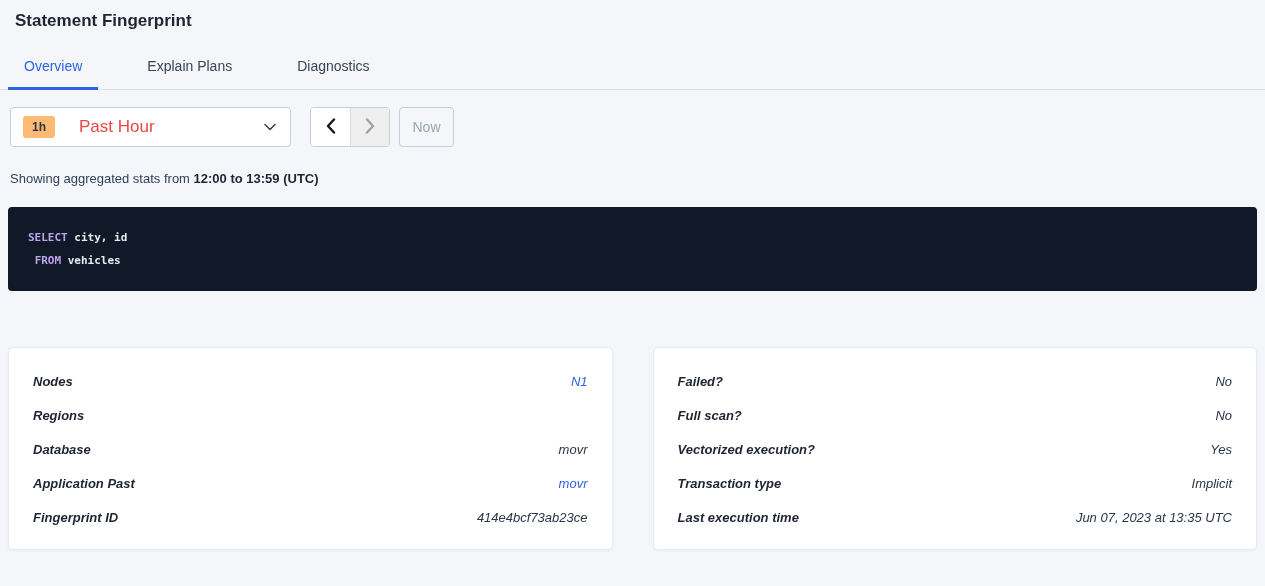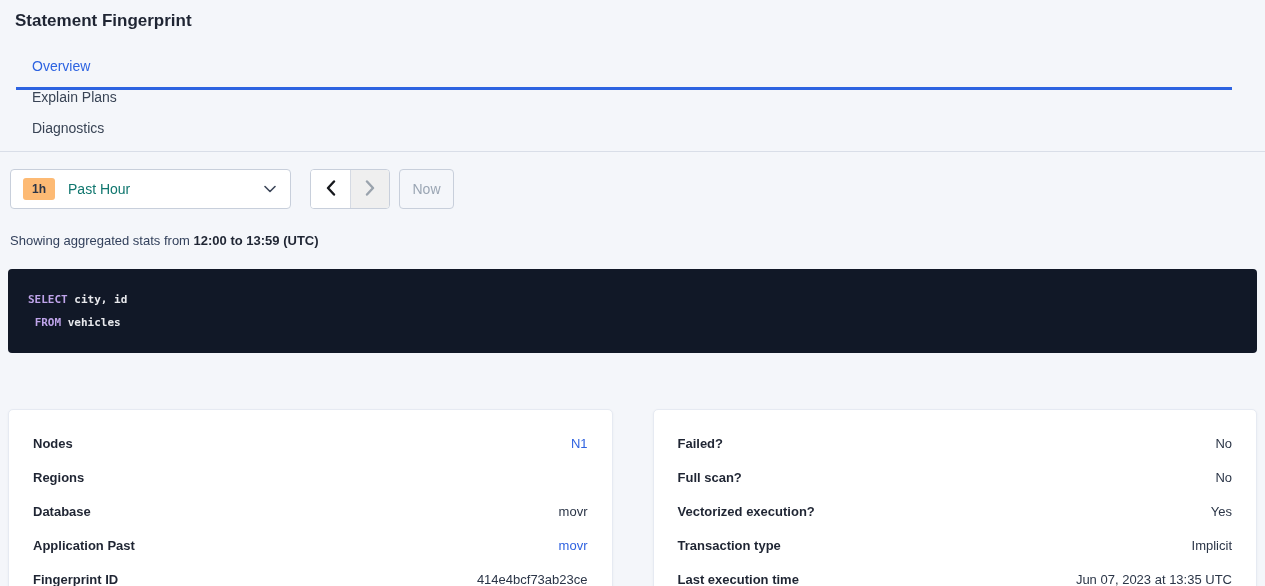--- a/index.html
+++ b/index.html
@@ -28,22 +28,21 @@
     padding:11px 0 0 15px;
     font-size:17px;font-weight:bold;color:#1f2533;
     line-height:20px;
   }
 
   .tab-bar{
     margin-top:27px;
     border-bottom:1px solid #d9deе8;
     border-bottom:1px solid #d9dee8;
     display:flex;
-    padding-left:16px;
-    flex-direction:column;
+    padding-left:8px;
   }
   .tab{
     font-size:14px;
     color:#394455;
     padding:0 16px 13px 16px;
     margin-right:33px;
     border-bottom:3px solid transparent;
     margin-bottom:-1px;
     cursor:pointer;
   }
@@ -69,23 +68,23 @@
   .time-badge{
     background:#fdba74;
     color:#2b3547;
     font-weight:bold;
     font-size:12px;
     border-radius:3px;
     padding:5px 9px;
     line-height:1;
   }
   .time-label{
-    margin-left:13px;
-    font-size:14px;
-    color:#0f766e;
+    margin-left:24px;
+    font-size:17px;
+    color:#ef4444;
   }
   .time-caret{margin-left:auto;display:flex;align-items:center;}
 
   .arrow-group{
     margin-left:19px;
     display:flex;
     border:1px solid var(--border);
     border-radius:4px;
     overflow:hidden;
     background:#fff;
@@ -130,20 +129,21 @@
     line-height:23px;
     color:#e8e9ed;
     white-space:pre;
   }
   .sql-line .kw{color:var(--kw);}
 
   .cards-row{
     margin:56px 8px 0 8px;
     display:flex;
     gap:40px;
+    font-style:italic;
   }
   .card{
     flex:1;
     background:#fff;
     border:1px solid var(--cardborder);
     border-radius:5px;
     box-shadow:0 1px 3px rgba(40,50,70,0.05);
     padding:16px 24px 17px 24px;
     height:203px;
   }

